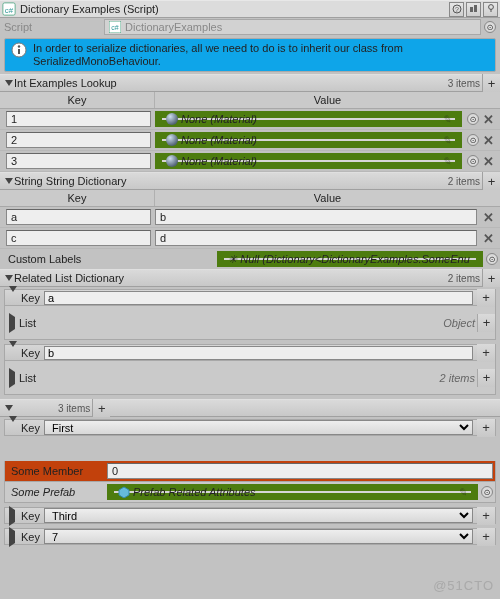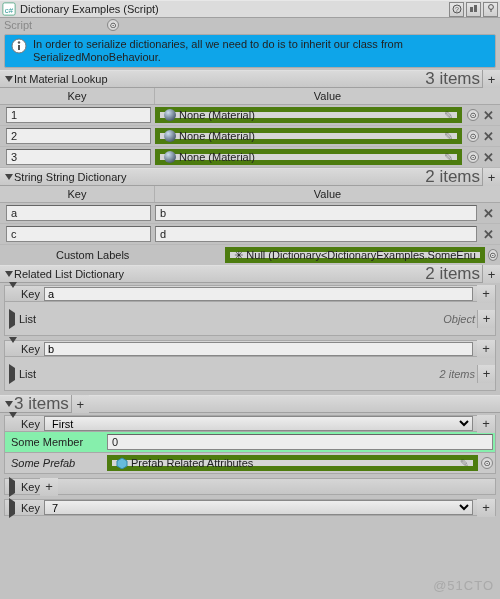--- a/index.html
+++ b/index.html
@@ -15,33 +15,33 @@
   .script-field { flex: 1; height: 16px; background: #d2d2d2; border: 1px solid #a8a8a8; display: flex; align-items: center; padding: 0 4px; color: #888; font-size: 11px; }
   .script-field .cs-s { width: 12px; height: 12px; margin-right: 4px; }
   .obj-dot { width: 12px; height: 12px; border: 1px solid #888; border-radius: 50%; margin-left: 3px; background: radial-gradient(#e6e6e6,#cfcfcf); display:flex;align-items:center;justify-content:center;font-size:8px;}
   
   .infobox { display: flex; align-items: flex-start; gap: 6px; margin: 2px 4px; padding: 3px 6px; background: #0ea5e9; border: 1px solid #aaa; border-radius: 2px; line-height: 13px; }
   .info-icon { width: 16px; height: 16px; flex-shrink: 0; }
   
   .section-header { display: flex; align-items: center; height: 18px; background: linear-gradient(#dadada,#c8c8c8); border-top: 1px solid #e0e0e0; border-bottom: 1px solid #a0a0a0; padding: 0 0 0 4px; }
   .section-header .fold { width: 10px; display:flex; align-items:center; justify-content:center; }
   .section-header .hname { flex: 1; font-weight: normal; }
-  .section-header .count { color: #555; margin-right: 2px; font-size: 17px; }
+  .section-header .count { color: #555; margin-right: 2px; font-size: 10px; margin-left: 44px; }
   .add-btn { width: 18px; height: 18px; border-left: 1px solid #a0a0a0; background: linear-gradient(#dadada,#c8c8c8); display:flex;align-items:center;justify-content:center; cursor:pointer; font-size: 13px; color:#333;}
   
   .kv-header { display:flex; border-bottom:1px solid #a8a8a8; background:#cacaca; }
   .kv-header .kcol, .kv-header .vcol { text-align:center; padding:2px 0; }
   .kcol { width: 155px; border-right:1px solid #b0b0b0; }
   .vcol { flex:1; }
   
   .kv-row { display:flex; align-items:center; padding: 2px 2px; border-bottom:1px solid #b8b8b8; }
   .kv-row .key-inp { width: 145px; margin: 0 4px; }
   .kv-row .val-inp { flex:1; margin-right:2px; }
   .txt-inp { height: 16px; background: #eee; border: 1px solid #888; border-top-color:#666; padding: 0 4px; display:flex; align-items:center; font-size:11px; }
-  .obj-field { height: 16px; background: #d6d6d6; border: 5px solid #4d7c0f; display:flex; align-items:center; padding:0 4px; gap:3px; position:relative; }
+  .obj-field { height: 16px; background: #d6d6d6; border: 7px solid #4d7c0f; display:flex; align-items:center; padding:0 4px; gap:3px; position:relative;font-style:italic; }
   .obj-field .pencil { margin-left:auto; opacity:.4; }
   .mat-ball { width:12px;height:12px;border-radius:50%;background:radial-gradient(circle at 35% 30%, #cde 0%, #567 70%, #345 100%); }
   
   .field-label { width: 105px; padding-left: 6px; }
   .full-inp { flex:1; }
   
   .sub-block { margin: 2px 4px 4px 4px; }
   .sub-header { display:flex;align-items:center;height:17px;background:linear-gradient(#d6d6d6,#c6c6c6);border:1px solid #a8a8a8;padding:0 0 0 4px;}
   .sub-header .fold { width:10px; }
   .sub-header input.sub-key { flex:1; height:14px;margin:0 4px;border:1px solid #888;background:#eee;padding:0 3px;font-size:11px;}
@@ -82,37 +82,44 @@
     <div class="mini-btn">
         <svg width="10" height="10" viewBox="0 0 10 10">
           <circle cx="5" cy="3" r="2.4" fill="none" stroke="#555"></circle>
           <rect x="4.5" y="5" width="1" height="3" fill="#555"></rect>
         </svg>
       </div>
   </div>
 
   <div class="row">
     <span class="script-label">Script</span>
+    <div class="script-field">
+      <svg class="cs-s" viewBox="0 0 12 12">
+          <rect x="0" y="0" width="12" height="12" rx="1.5" fill="#fff" stroke="#5a8"></rect>
+          <text x="6" y="9" text-anchor="middle" font-size="7" fill="#399">c#</text>
+        </svg>
+      <span>DictionaryExamples</span>
+    </div>
     <div class="obj-dot">⊙</div>
   </div>
 
   <div class="infobox">
     <svg class="info-icon" viewBox="0 0 16 16">
         <circle cx="8" cy="8" r="7" fill="#fff" stroke="#777"></circle>
         <circle cx="8" cy="4.5" r="1.2" fill="#555"></circle>
         <rect x="7" y="7" width="2" height="5" fill="#555"></rect>
       </svg>
     <span>In order to serialize dictionaries, all we need to do is to inherit our class from SerializedMonoBehaviour.</span>
   </div>
 
   <div class="section-header">
     <span class="fold">
         <span class="tri-down"></span>
       </span>
-    <span class="hname">Int Material Lookup</span>
+    <span class="hname">Int Examples Lookup</span>
     <span class="count">3 items</span>
     <div class="add-btn">+</div>
   </div>
   <div class="kv-header">
     <div class="kcol">Key</div>
     <div class="vcol">Value</div>
   </div>
   <div id="intmat-rows">
       <div class="kv-row">
     <div class="txt-inp key-inp">1</div>
@@ -165,21 +172,21 @@
     <span class="x-btn">✕</span>
       </div>
       <div class="kv-row">
     <div class="txt-inp key-inp">c</div>
     <div class="txt-inp val-inp">d</div>
     <span class="x-btn">✕</span>
       </div>
     </div>
 
   <div class="row" style="padding:2px 2px;">
-    <span class="field-label" style="width:215px;margin-left:48px;">Custom Labels</span>
+    <span class="field-label" style="width:215px;">Custom Labels</span>
     <div class="obj-field full-inp">
       <span style="font-size:11px;">✳</span>
       <span style="white-space:nowrap;overflow:hidden;">Null (Dictionary&lt;DictionaryExamples.SomeEnu</span>
     </div>
     <div class="obj-dot">⊙</div>
   </div>
 
   <div class="section-header">
     <span class="fold">
         <span class="tri-down"></span>
@@ -227,21 +234,21 @@
     <div class="add-btn">+</div>
   </div>
 
   <div class="sub-block">
     <div class="sub-header">
       <span class="fold"><span class="tri-down"></span></span>
       <span style="margin-left:2px;">Key</span>
       <select class="sub-key"><option>First</option></select>
       <div class="add-btn" style="border:none;">+</div>
     </div>
-    <div class="row" style="padding:2px 2px;border:1px solid #a8a8a8;border-top:none;background:#86efac;">
+    <div class="row" style="padding:2px 2px;border:1px solid #a8a8a8;border-top:none;background:#c2410c;margin-top:25px;">
       <span style="width:100px;padding-left:4px;">Some Member</span>
       <div class="txt-inp full-inp">
           <span>0</span>
         </div>
     </div>
     <div class="row" style="padding:2px 2px;border:1px solid #a8a8a8;border-top:none;background:#cacaca;">
       <span style="width:100px;padding-left:4px;font-style:italic;">Some Prefab</span>
       <div class="obj-field full-inp">
         <svg width="12" height="12" viewBox="0 0 12 12">
             <polygon points="6,1 11,4 11,9 6,12 1,9 1,4" fill="#6bd" stroke="#38a"></polygon>
@@ -251,20 +258,21 @@
       </div>
       <div class="obj-dot">⊙</div>
     </div>
   </div>
 
   <div id="enum-collapsed">
       <div class="sub-block">
     <div class="sub-header">
       <span class="fold"><span class="tri-right"></span></span>
       <span style="margin-left:2px;">Key</span>
+      <select class="sub-key"><option>Third</option></select>
       <div class="add-btn" style="border:none;">+</div>
     </div>
       </div>
       <div class="sub-block">
     <div class="sub-header">
       <span class="fold"><span class="tri-right"></span></span>
       <span style="margin-left:2px;">Key</span>
       <select class="sub-key"><option>7</option></select>
       <div class="add-btn" style="border:none;">+</div>
     </div>

